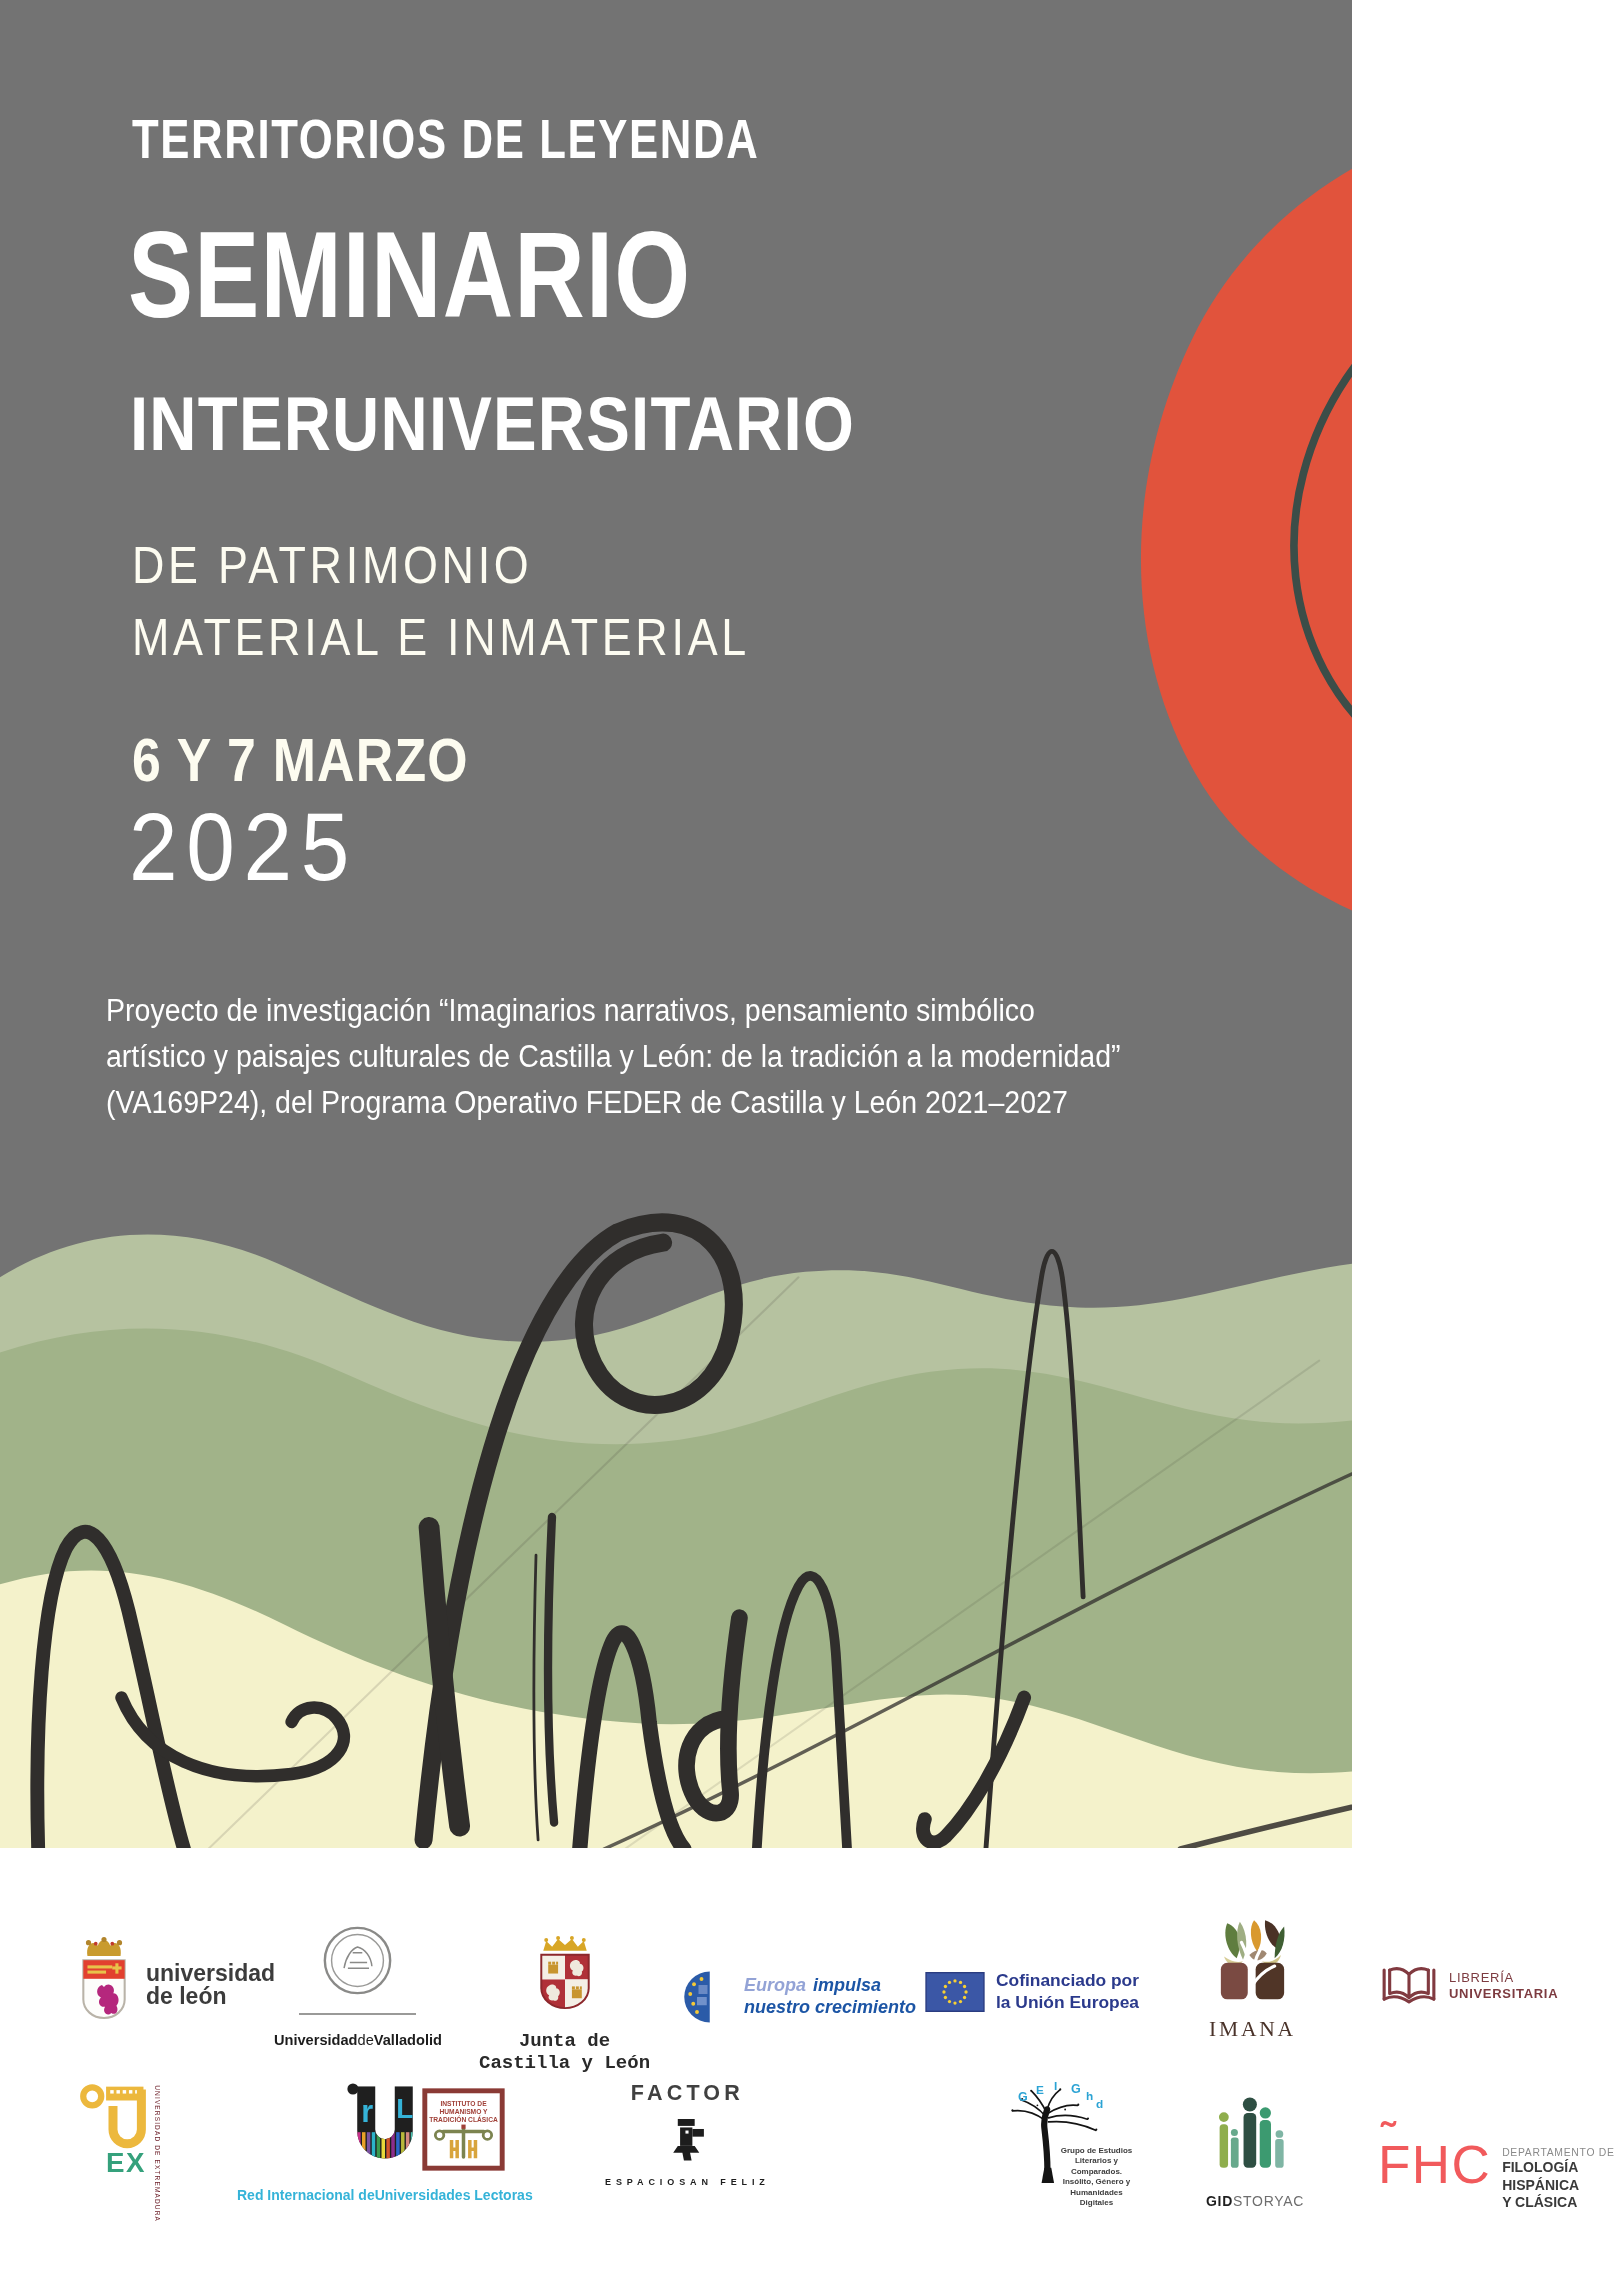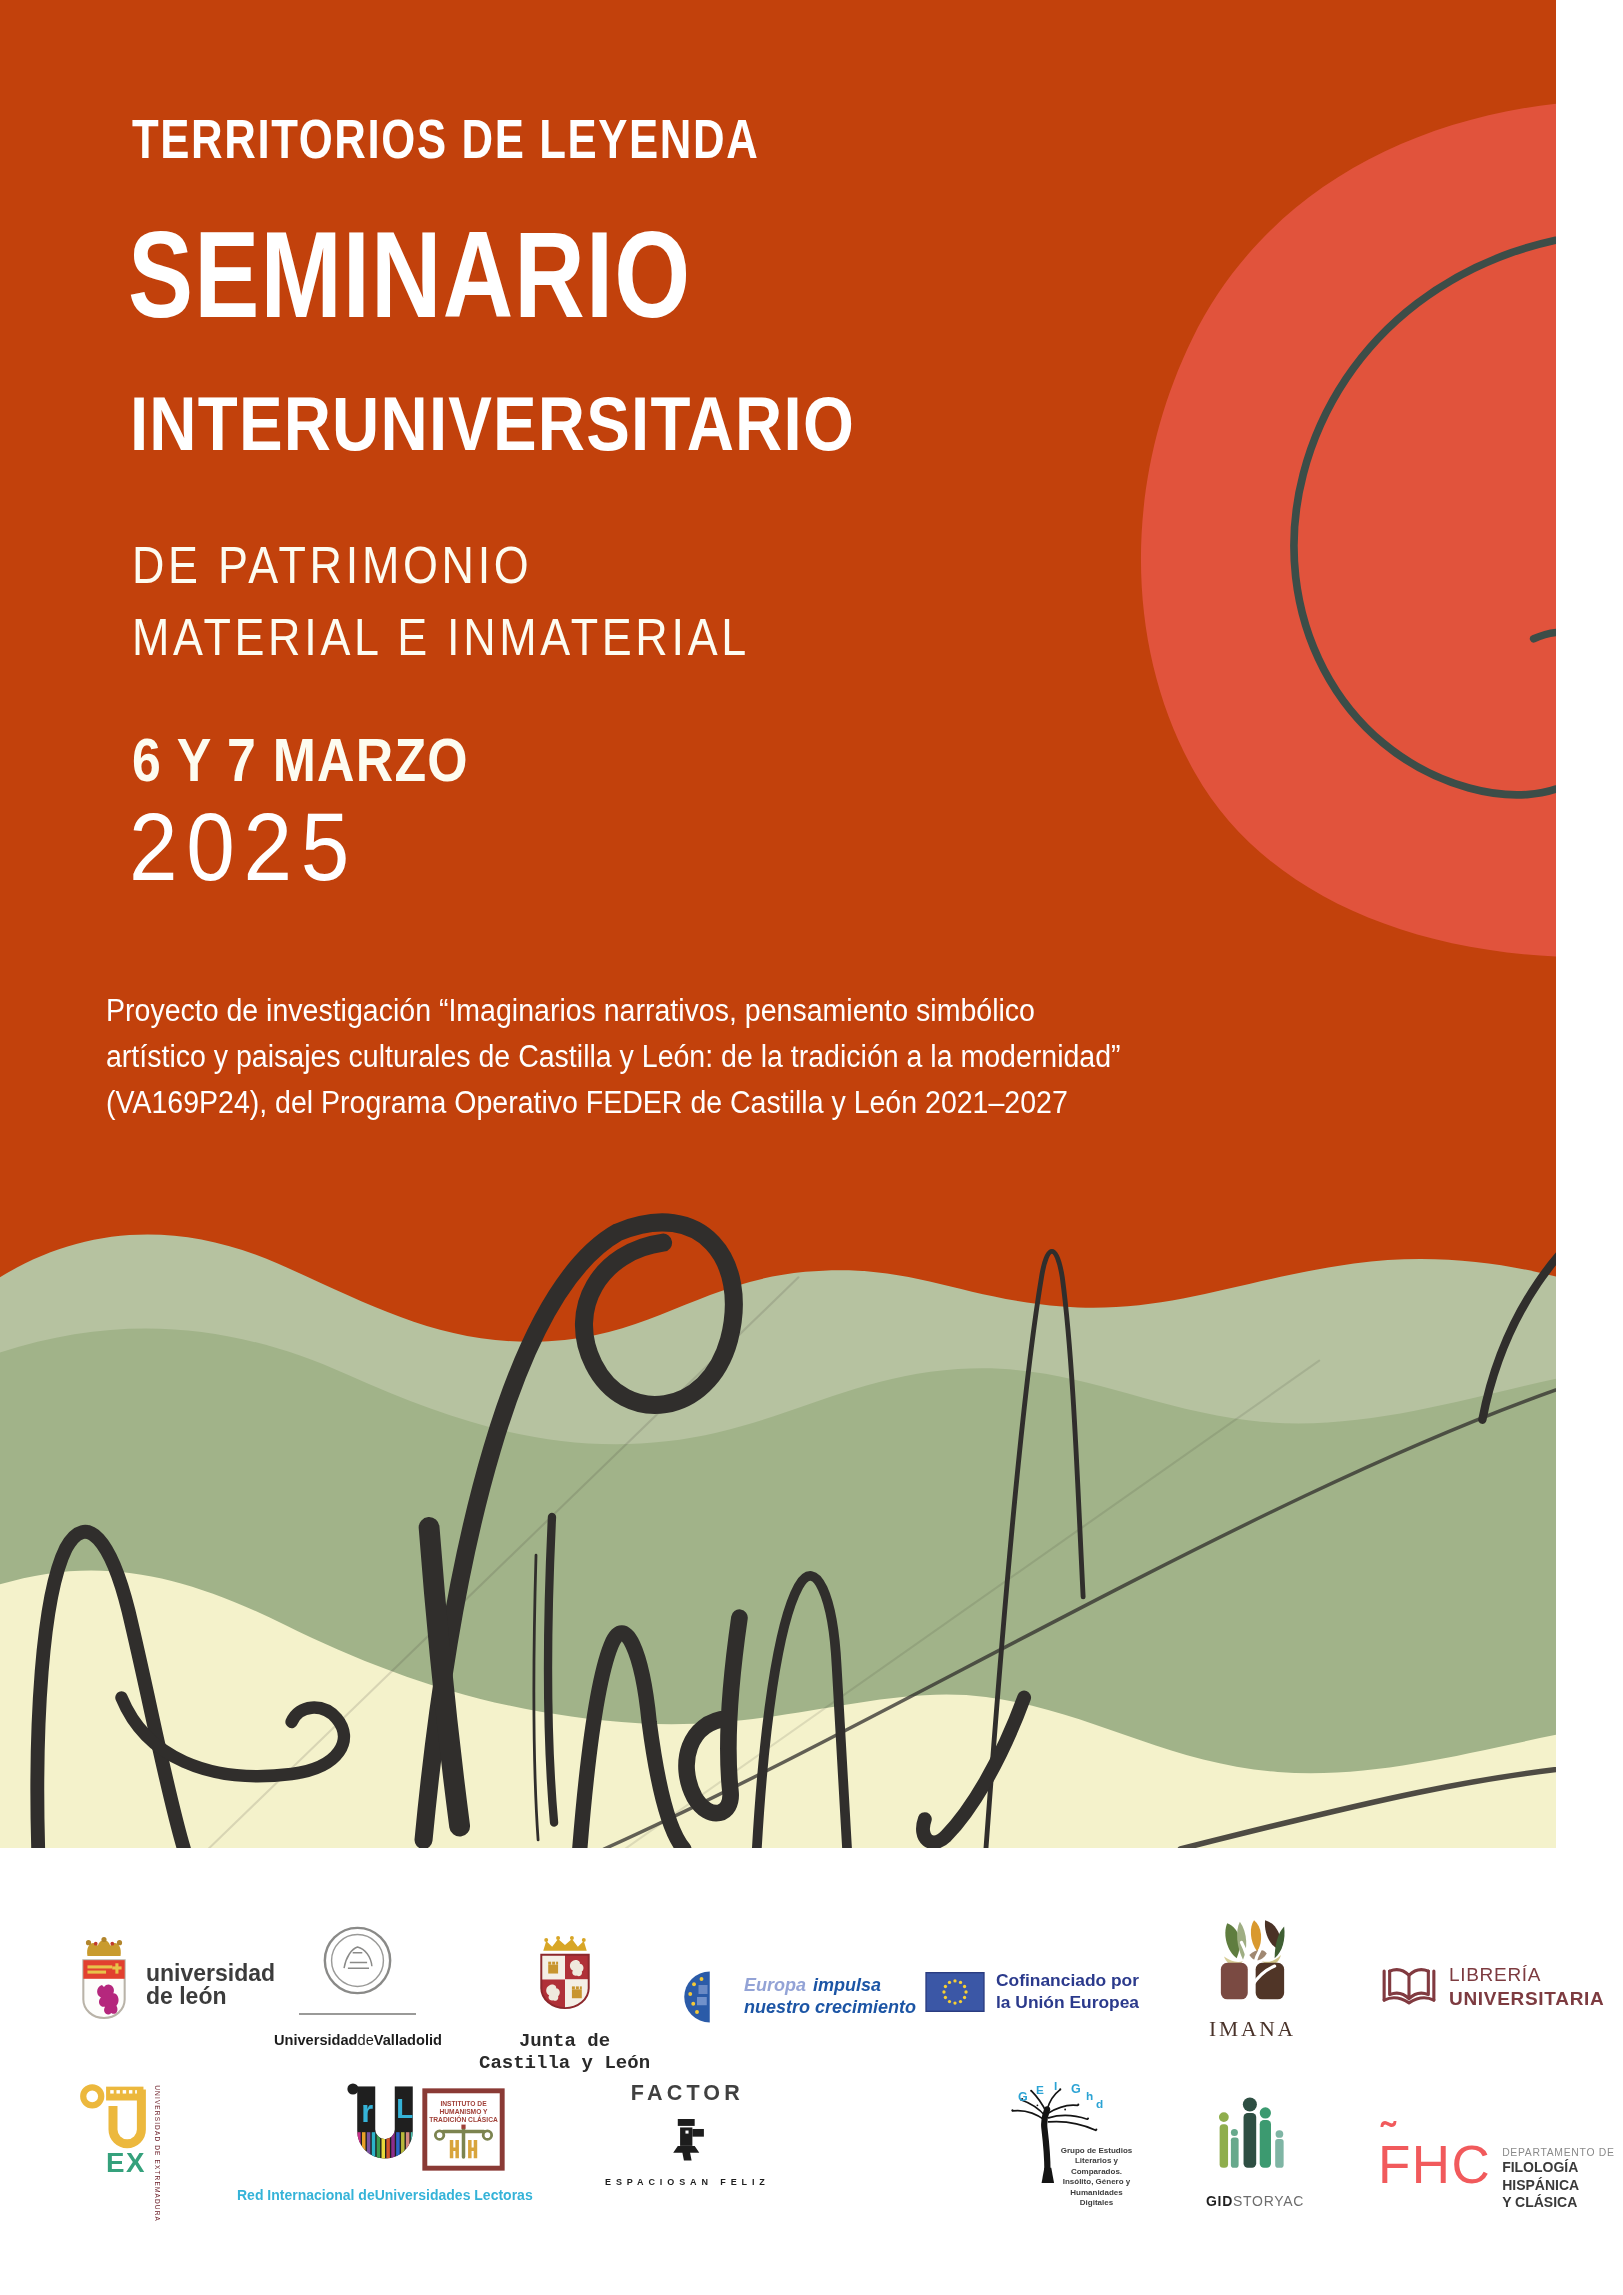--- a/index.html
+++ b/index.html
@@ -1,19 +1,19 @@
 <!DOCTYPE html>
 <html style="font-size:11px"><head>
 <meta charset="utf-8">
 <style>
   html,body{margin:0;padding:0;background:#9a9a9a;}
   .poster{position:relative;width:1624px;height:2295px;background:#ffffff;overflow:hidden;
           font-family:"Liberation Sans","DejaVu Sans",sans-serif;}
   
-  .hero{position:absolute;left:0;top:0;width:1556px;height:1848px;background:#c2410c;overflow:hidden;}
+  .hero{position:absolute;left:0;top:0;width:1352px;height:1848px;background:#737373;overflow:hidden;}
   .blob-svg{position:absolute;left:1131px;top:89px;width:493px;height:883px;}
   .landscape-svg{position:absolute;left:0;top:1069px;width:1624px;height:780px;}
   .kicker{position:absolute;left:132px;top:106px;color:#fff;font-weight:700;font-size:56px;
           letter-spacing:2.1px;transform:scaleX(.78);transform-origin:left top;white-space:nowrap;}
   .title{position:absolute;left:128px;top:205px;margin:0;color:#fff;font-weight:700;font-size:122px;
          letter-spacing:1.4px;transform:scaleX(.80);transform-origin:left top;white-space:nowrap;}
   .subtitle{position:absolute;left:130px;top:380px;color:#fff;font-weight:700;font-size:76px;
             letter-spacing:1.4px;transform:scaleX(.86);transform-origin:left top;white-space:nowrap;}
   .tagline{position:absolute;left:132px;color:#fdfcf1;font-weight:400;font-size:51px;letter-spacing:4.2px;
            transform:scaleX(.88);transform-origin:left top;white-space:nowrap;}
@@ -31,21 +31,21 @@
   svg text{font-family:"Liberation Sans","DejaVu Sans",sans-serif;}
   .ule-text{display:flex;flex-direction:column;line-height:1.02;color:#3c3c3c;font-weight:700;font-size:23px;}
   .uva-rule{width:117px;height:2.1px;background:#9a9a98;margin-top:2.8px;}
   .uva-text{font-size:14.6px;color:#1d1d1d;margin-top:4.2px;white-space:nowrap;}
   .uva-text .b{font-weight:700;} .uva-text .n{font-weight:400;}
   .junta-text{text-align:center;font-weight:700;font-size:19px;color:#2a2a2a;line-height:1.15;}
   .europa-text{display:flex;flex-direction:column;font-style:italic;font-weight:700;font-size:18px;line-height:1.2;}
   .europa-text .w1{color:#93a3d6;margin-right:7px;} .europa-text .w2,.europa-text .l2{color:#1c55a5;}
   .cofi-text{display:flex;flex-direction:column;font-weight:700;font-size:17.4px;color:#2b3a8c;line-height:1.25;}
   .imana-label{font-family:"Liberation Serif","DejaVu Serif",serif;font-size:21.5px;color:#4a332a;letter-spacing:2.8px;}
-  .lib-text{display:flex;flex-direction:column;color:#7d3b40;font-size:19px;line-height:1.25;letter-spacing:0.7px;}
+  .lib-text{display:flex;flex-direction:column;color:#7d3b40;font-size:13px;line-height:1.25;letter-spacing:0.7px;}
   .lib-text .l2{font-weight:700;}
   .riul-caption{display:flex;flex-direction:row;align-items:center;font-size:14px;color:#35b3d8;
                 font-weight:700;line-height:1.25;}
   .factor-title{font-weight:700;font-size:21.5px;letter-spacing:4.2px;color:#404040;}
   .factor-caption{display:flex;align-items:center;font-weight:700;font-size:9px;
                   letter-spacing:4.9px;color:#1d1d1d;line-height:1.6;}
   .facultad-caption{display:flex;flex-direction:column;align-items:flex-end;color:#4a4a94;font-weight:700;
                     font-size:11.8px;line-height:1.3;align-self:flex-end;}
   .geighd{width:146px;height:132px;position:relative;}
   .geighd .letter{position:absolute;color:#2ba3d4;font-weight:700;}

